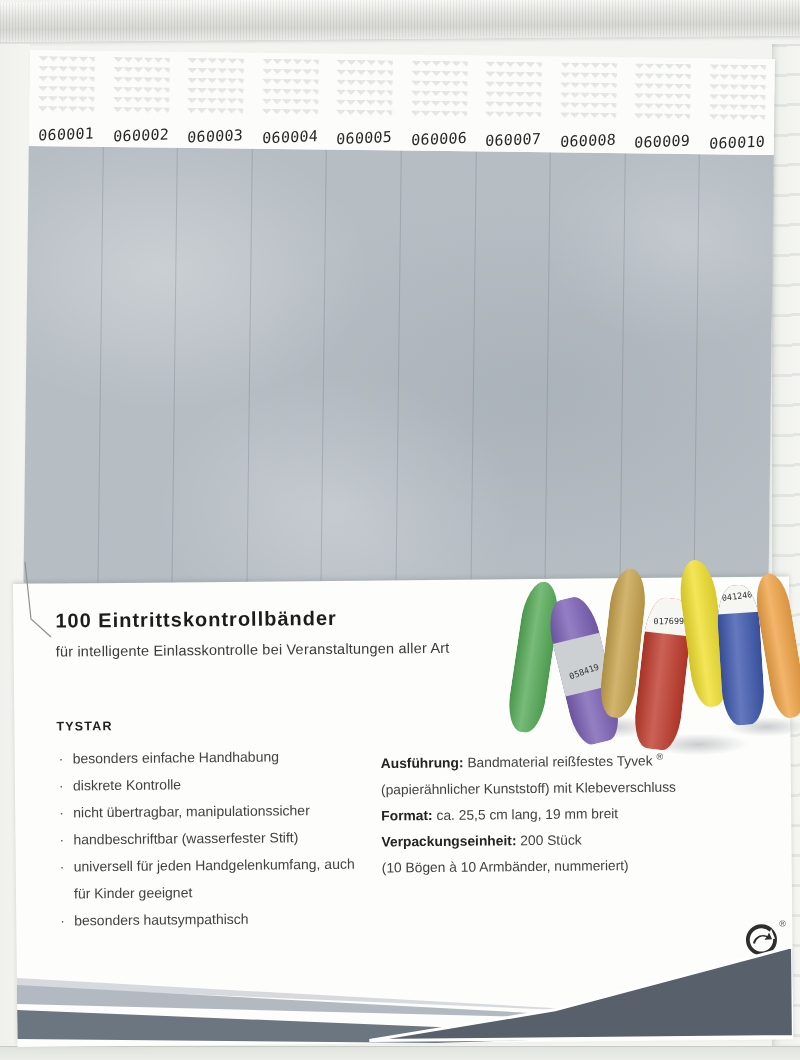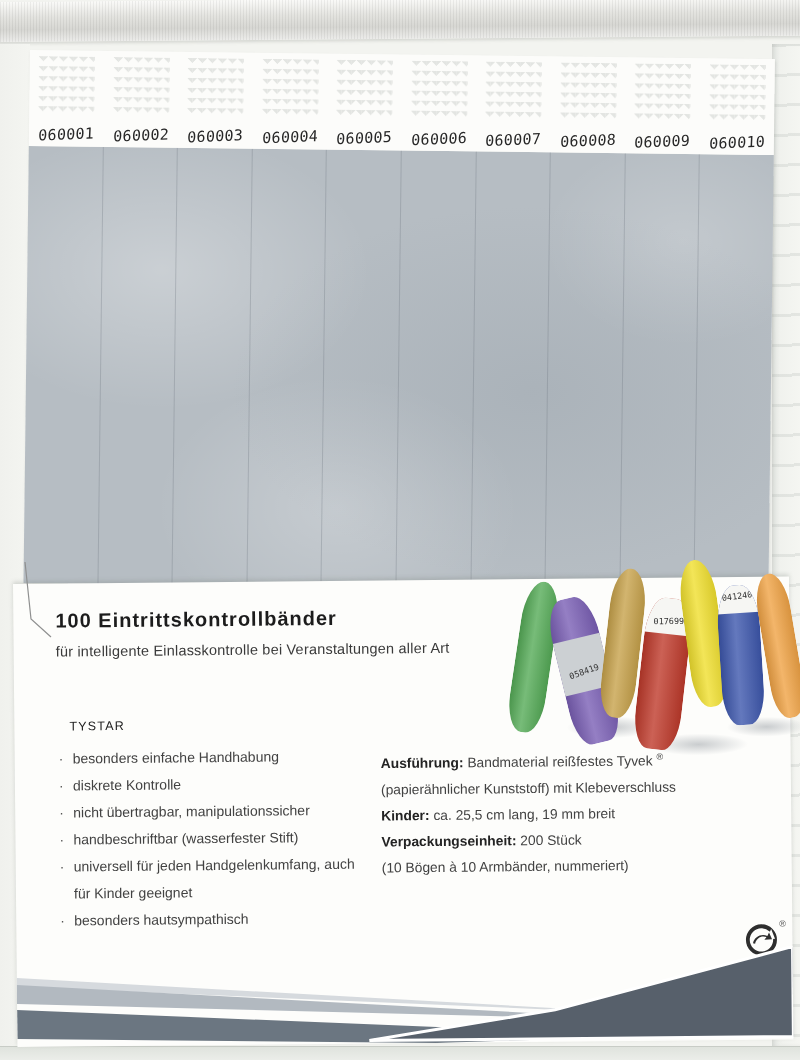--- a/index.html
+++ b/index.html
@@ -48,21 +48,21 @@
   .col:last-child{border-right:none;}
 
   
   .card{position:absolute;left:13px;top:584px;width:776px;height:463px;
     background:#fdfdfb;z-index:2;transform:rotate(-0.55deg);transform-origin:0 0;
     box-shadow:0 -2px 4px rgba(120,126,120,0.28);}
   .title{position:absolute;left:42px;top:26px;font-size:20px;font-weight:bold;
     letter-spacing:1px;color:#1c1c1c;}
   .subtitle{position:absolute;left:42px;top:60px;font-size:14.5px;color:#3a3a3a;
     letter-spacing:0.2px;}
-  .brand{position:absolute;left:55px;top:136px;font-size:12.5px;font-weight:normal;
+  .brand{position:absolute;left:42px;top:136px;font-size:12.5px;font-weight:bold;
     letter-spacing:1.2px;color:#222;}
   .features{position:absolute;left:42px;top:162px;width:316px;margin:0;padding:0;
     list-style:none;font-size:14px;color:#424242;}
   .features li{position:relative;padding-left:16px;line-height:27px;}
   .features .dot{position:absolute;left:2px;top:0;color:#555;}
   .specs{position:absolute;left:366px;top:166px;width:340px;font-size:13.8px;
     color:#424242;}
   .spec-line{line-height:26px;}
   .spec-line b{color:#232323;}
   .spec-line sup{font-size:9px;}
@@ -195,21 +195,21 @@
       <li><span class="dot">·</span><span>diskrete Kontrolle</span></li>
       <li><span class="dot">·</span><span>nicht übertragbar, manipulationssicher</span></li>
       <li><span class="dot">·</span><span>handbeschriftbar (wasserfester Stift)</span></li>
       <li><span class="dot">·</span><span>universell für jeden Handgelenkumfang, auch für Kinder geeignet</span></li>
       <li><span class="dot">·</span><span>besonders hautsympathisch</span></li>
     </ul>
 
     <div class="specs">
       <div class="spec-line"><b>Ausführung:</b><span> Bandmaterial reißfestes Tyvek </span><sup>®</sup></div>
       <div class="spec-line"><b></b><span>(papierähnlicher Kunststoff) mit Klebeverschluss</span></div>
-      <div class="spec-line"><b>Kinder:</b><span> ca. 25,5 cm lang, 19 mm breit</span></div>
+      <div class="spec-line"><b>Format:</b><span> ca. 25,5 cm lang, 19 mm breit</span></div>
       <div class="spec-line"><b>Verpackungseinheit:</b><span> 200 Stück</span></div>
       <div class="spec-line"><b></b><span>(10 Bögen à 10 Armbänder, nummeriert)</span></div>
     </div>
 
     <svg class="green-dot" viewBox="0 0 40 40">
       <circle cx="20" cy="20" r="16" fill="none" stroke="#2e2e2e" stroke-width="4.5"></circle>
       <path d="M7 23 C 10 13, 21 9, 29 13 L 31.5 7.5 L 36 19 L 24 20 L 27.5 15.5 C 20 12, 12 16, 10 25 Z" fill="#fdfdfb"></path>
       <path d="M10 24 C 12 16, 20 12.5, 27 15.5 L 29 11.5 L 32.5 19.5 L 23.5 20 L 26 16.8 C 20.5 14.5, 14 17.5, 12.5 24.5 Z" fill="#2e2e2e"></path>
     </svg>
     <span class="rmark">®</span>

